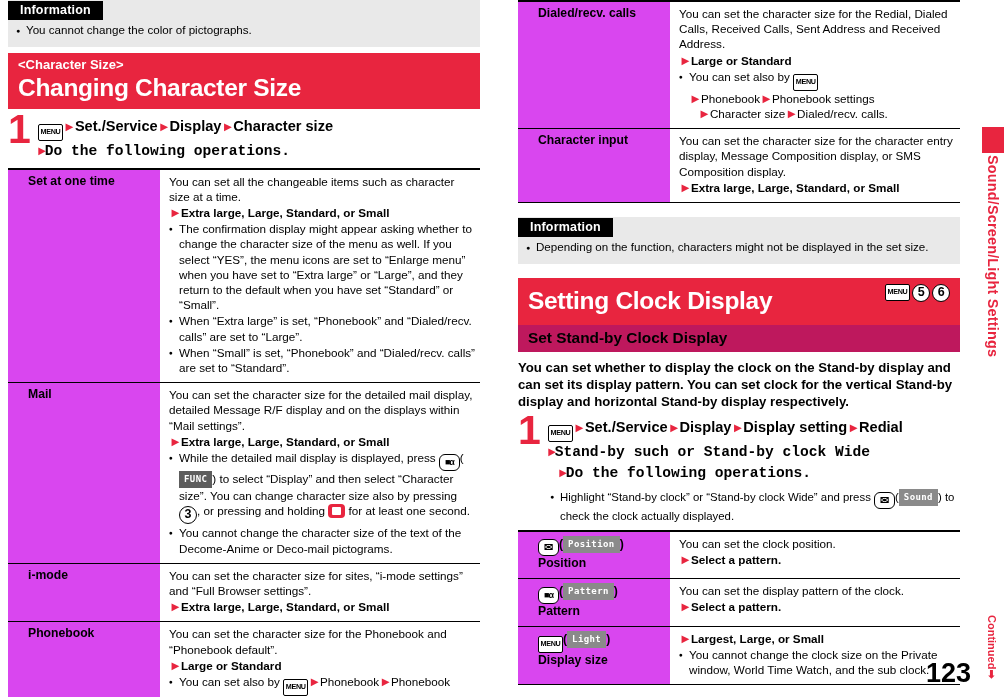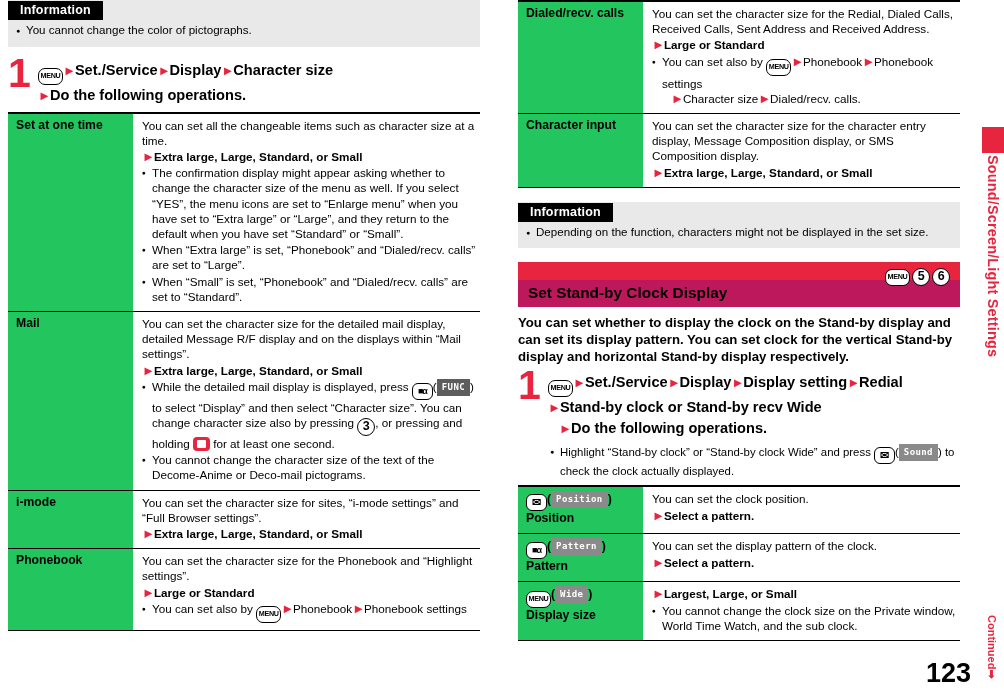--- a/index.html
+++ b/index.html
@@ -55,21 +55,21 @@
   .banner-keys {
     position: absolute; right: 10px; top: 6px;
     display: flex; gap: 2px; align-items: center;
   }
 
   
   .key {
     display: inline-block;
     border: 1.6px solid #000;
     background: #fff; color: #000;
-    border-radius: 7px;
+    border-radius: 2px;
     font-weight: bold;
     text-align: center;
     vertical-align: -3px;
   }
   .key-menu {
     width: 25px; height: 17px; line-height: 14px;
     font-size: 7.2px; letter-spacing: -.3px;
   }
   .key-num {
     width: 18px; height: 18px; line-height: 15px;
@@ -106,45 +106,45 @@
   .softkey-dark { background: #5d5d5d; text-align: center; }
 
   
   .step { position: relative; padding: 7px 0 6px 30px; }
   .step-num {
     position: absolute; left: 0; top: 2px;
     color: #e8253f; font-size: 41px; font-weight: bold;
     line-height: 36px;
   }
   .step-body { font-size: 14.6px; font-weight: bold; line-height: 20px; }
-  .step-body .l2 { display: block; }
+  .step-body .l2 { display: block; font-family: Liberation Mono, monospace; }
   .arrow { color: #e8253f; font-size: 13px; letter-spacing: -1px; }
   .step-note {
     font-size: 11.4px; font-weight: normal; line-height: 15px;
     padding: 5px 0 0 12px; position: relative;
   }
   .step-note::before {
     content: "\25CF"; position: absolute; left: 2px; top: 5px; font-size: 7px; line-height: 15px;
   }
 
   
   table.spec {
     width: 100%; border-collapse: collapse;
     border-top: 2px solid #000;
   }
   table.spec td {
     border-bottom: 1.4px solid #000;
     vertical-align: top;
     padding: 4px 4px 7px 4px;
   }
   table.spec td.lbl {
-    width: 125px;
-    background: #22c55e;
+    width: 152px;
+    background: #d946ef;
     font-size: 12.2px; font-weight: bold; line-height: 15px;
-    padding-left: 8px;
+    padding-left: 20px;
   }
   table.spec td.desc { font-size: 11.7px; line-height: 15.2px; padding-left: 9px; }
   .opt { font-weight: bold; display: block; margin-top: 1px; }
   ul.bul { list-style: none; margin: 0; padding: 0; }
   ul.bul li {
     position: relative; padding-left: 10px; margin-top: 1px;
   }
   ul.bul li::before {
     content: "\25CF"; position: absolute; left: 0; top: 0; font-size: 6.6px; line-height: 15.2px;
   }
@@ -203,20 +203,24 @@
 
     <div class="info-block">
       <div class="info-title">Information</div>
       <div class="info-list">
         <div class="info-li">You cannot change the color of pictographs.</div>
       </div>
     </div>
 
     <div style="height:6px"></div>
 
+    <div class="banner">
+      <div class="banner-sub">&lt;Character Size&gt;</div>
+      <div class="banner-title">Changing Character Size</div>
+    </div>
 
     <div class="step">
       <div class="step-num">1</div>
       <div class="step-body">
         <span class="key key-menu">MENU</span><span class="arrow">►</span><span>Set./Service</span><span class="arrow">►</span><span>Display</span><span class="arrow">►</span><span>Character size</span>
         <span class="l2"><span class="arrow">►</span><span>Do the following operations.</span></span>
       </div>
     </div>
 
     <table class="spec">
@@ -253,21 +257,21 @@
       <tr>
         <td class="lbl">i-mode</td>
         <td class="desc">
           <span>You can set the character size for sites, “i-mode settings” and “Full Browser settings”.</span>
           <span class="opt"><span class="arrow">►</span><span>Extra large, Large, Standard, or Small</span></span>
         </td>
       </tr>
       <tr>
         <td class="lbl">Phonebook</td>
         <td class="desc">
-          <span>You can set the character size for the Phonebook and “Highlight settings”.</span>
+          <span>You can set the character size for the Phonebook and “Phonebook default”.</span>
           <span class="opt"><span class="arrow">►</span><span>Large or Standard</span></span>
           <ul class="bul">
             <li><span>You can set also by</span>
               <span class="key key-menu">MENU</span><span class="arrow">►</span><span>Phonebook</span><span class="arrow">►</span><span>Phonebook settings</span>
               
             </li>
           </ul>
         </td>
       </tr>
     </tbody>
@@ -311,31 +315,32 @@
     </div>
 
     <div style="height:14px"></div>
 
     <div class="sec-red">
       <div class="banner-keys">
         <span class="key key-menu">MENU</span>
         <span class="key key-num">5</span>
         <span class="key key-num">6</span>
       </div>
+      <span>Setting Clock Display</span>
     </div>
 
     <div class="sec-pink">Set Stand-by Clock Display</div>
 
     <div class="lead">You can set whether to display the clock on the Stand-by display and can set its display pattern. You can set clock for the vertical Stand-by display and horizontal Stand-by display respectively.</div>
 
     <div class="step">
       <div class="step-num">1</div>
       <div class="step-body">
         <span class="key key-menu">MENU</span><span class="arrow">►</span><span>Set./Service</span><span class="arrow">►</span><span>Display</span><span class="arrow">►</span><span>Display setting</span><span class="arrow">►</span><span>Redial</span>
-        <span class="l2"><span class="arrow">►</span><span>Stand-by clock or Stand-by recv Wide</span></span>
+        <span class="l2"><span class="arrow">►</span><span>Stand-by such or Stand-by clock Wide</span></span>
         <span class="l2" style="padding-left:11px"><span class="arrow">►</span><span>Do the following operations.</span></span>
         <div class="step-note">
           <span>Highlight “Stand-by clock” or “Stand-by clock Wide” and press</span>
           <span class="key key-mail">✉</span>(<span class="softkey">Sound</span>)
           <span>to check the clock actually displayed.</span>
         </div>
       </div>
     </div>
 
     <table class="spec">
@@ -355,21 +360,21 @@
           <span class="key key-ia">■α</span>(<span class="softkey">Pattern</span>)<br>
           <span>Pattern</span>
         </td>
         <td class="desc">
           <span>You can set the display pattern of the clock.</span>
           <span class="opt"><span class="arrow">►</span><span>Select a pattern.</span></span>
         </td>
       </tr>
       <tr>
         <td class="lbl">
-          <span class="key key-menu">MENU</span>(<span class="softkey">Wide</span>)<br>
+          <span class="key key-menu">MENU</span>(<span class="softkey">Light</span>)<br>
           <span>Display size</span>
         </td>
         <td class="desc">
           <span class="opt" style="margin-top:0"><span class="arrow">►</span><span>Largest, Large, or Small</span></span>
           <ul class="bul">
             <li>You cannot change the clock size on the Private window, World Time Watch, and the sub clock.</li>
           </ul>
         </td>
       </tr>
     </tbody>

